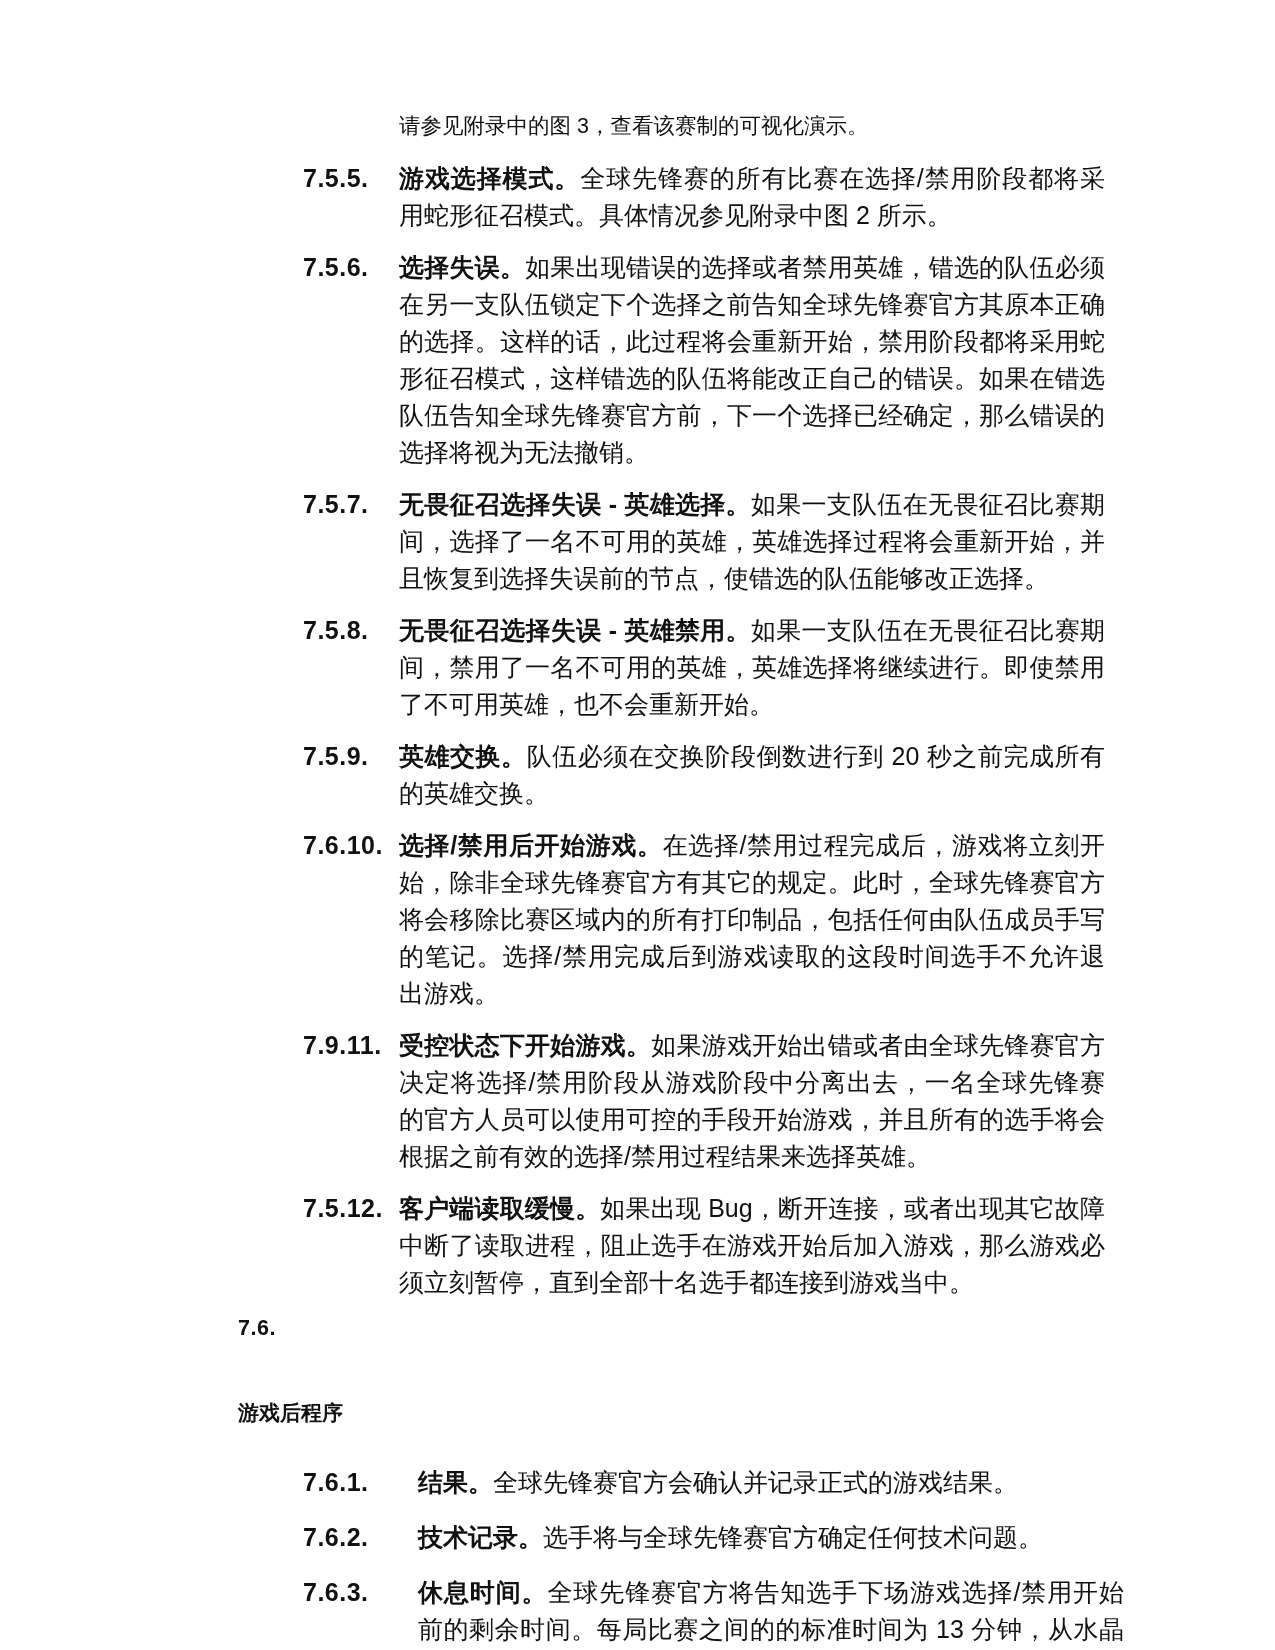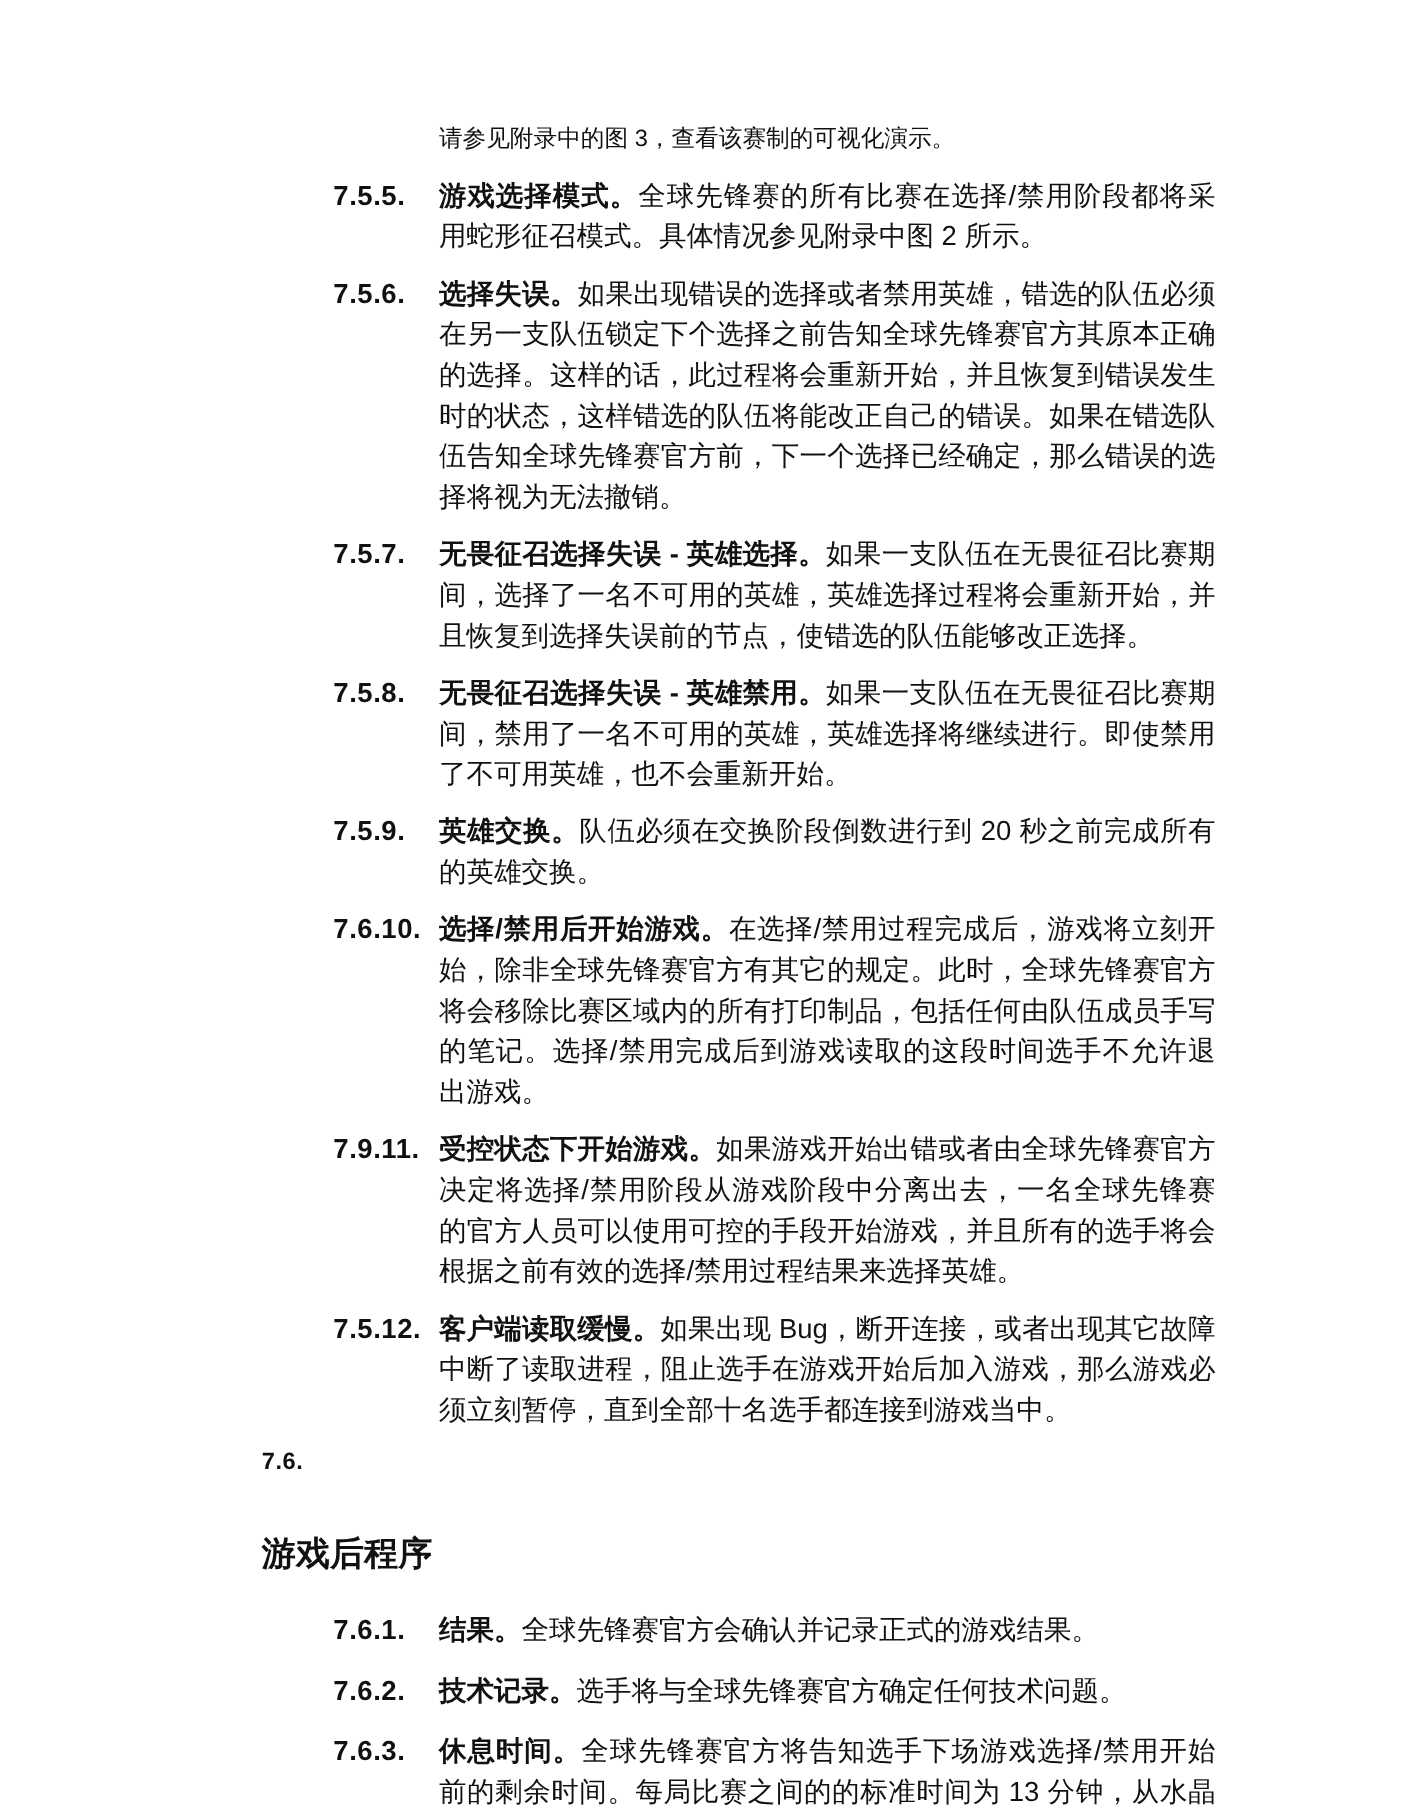--- a/index.html
+++ b/index.html
@@ -24,21 +24,21 @@
     font-size: 21.5px;
     line-height: 37px;
     text-align: justify;
     margin-bottom: 15px;
   }
   .rule-row {
     display: flex;
     align-items: flex-start;
     margin-bottom: 15px;
   }
-  .rule-row.sub { margin-bottom: 18px; }
+  .rule-row.sub { margin-bottom: 18px; gap: 19px; }
   .rule-number {
     width: 96px;
     flex: 0 0 96px;
     font-weight: 700;
     font-size: 25px;
     line-height: 37px;
     letter-spacing: 0.5px;
   }
   .rule-text {
     width: 706px;
@@ -58,40 +58,40 @@
   }
   .section-number {
     width: 80px;
     flex: 0 0 80px;
     font-weight: 700;
     font-size: 21.5px;
     letter-spacing: 0.5px;
   }
   .section-title {
     font-weight: 700;
-    font-size: 31px;
+    font-size: 21px;
     line-height: 34px;
   }
 </style>
 </head>
 <body>
 
 <div class="page">
   <div class="content">
 
     <p class="intro">请参见附录中的图 3，查看该赛制的可视化演示。</p>
 
     <div class="rule-row">
       <div class="rule-number">7.5.5.</div>
       <div class="rule-text"><span class="rule-title">游戏选择模式。</span><span>全球先锋赛的所有比赛在选择/禁用阶段都将采用蛇形征召模式。具体情况参见附录中图 2 所示。</span></div>
     </div>
 
     <div class="rule-row">
       <div class="rule-number">7.5.6.</div>
-      <div class="rule-text"><span class="rule-title">选择失误。</span><span>如果出现错误的选择或者禁用英雄，错选的队伍必须在另一支队伍锁定下个选择之前告知全球先锋赛官方其原本正确的选择。这样的话，此过程将会重新开始，并且恢复到错误发生时的状态，这样错选的队伍将能改正自己的错误。如果在错选队伍告知全球先锋赛官方前，下一个选择已经确定，那么错误的选择将视为无法撤销。</span></div>
+      <div class="rule-text"><span class="rule-title">选择失误。</span><span>如果出现错误的选择或者禁用英雄，错选的队伍必须在另一支队伍锁定下个选择之前告知全球先锋赛官方其原本正确的选择。这样的话，此过程将会重新开始，禁用阶段都将采用蛇形征召模式，这样错选的队伍将能改正自己的错误。如果在错选队伍告知全球先锋赛官方前，下一个选择已经确定，那么错误的选择将视为无法撤销。</span></div>
     </div>
 
     <div class="rule-row">
       <div class="rule-number">7.5.7.</div>
       <div class="rule-text"><span class="rule-title">无畏征召选择失误 - 英雄选择。</span><span>如果一支队伍在无畏征召比赛期间，选择了一名不可用的英雄，英雄选择过程将会重新开始，并且恢复到选择失误前的节点，使错选的队伍能够改正选择。</span></div>
     </div>
 
     <div class="rule-row">
       <div class="rule-number">7.5.8.</div>
       <div class="rule-text"><span class="rule-title">无畏征召选择失误 - 英雄禁用。</span><span>如果一支队伍在无畏征召比赛期间，禁用了一名不可用的英雄，英雄选择将继续进行。即使禁用了不可用英雄，也不会重新开始。</span></div>

